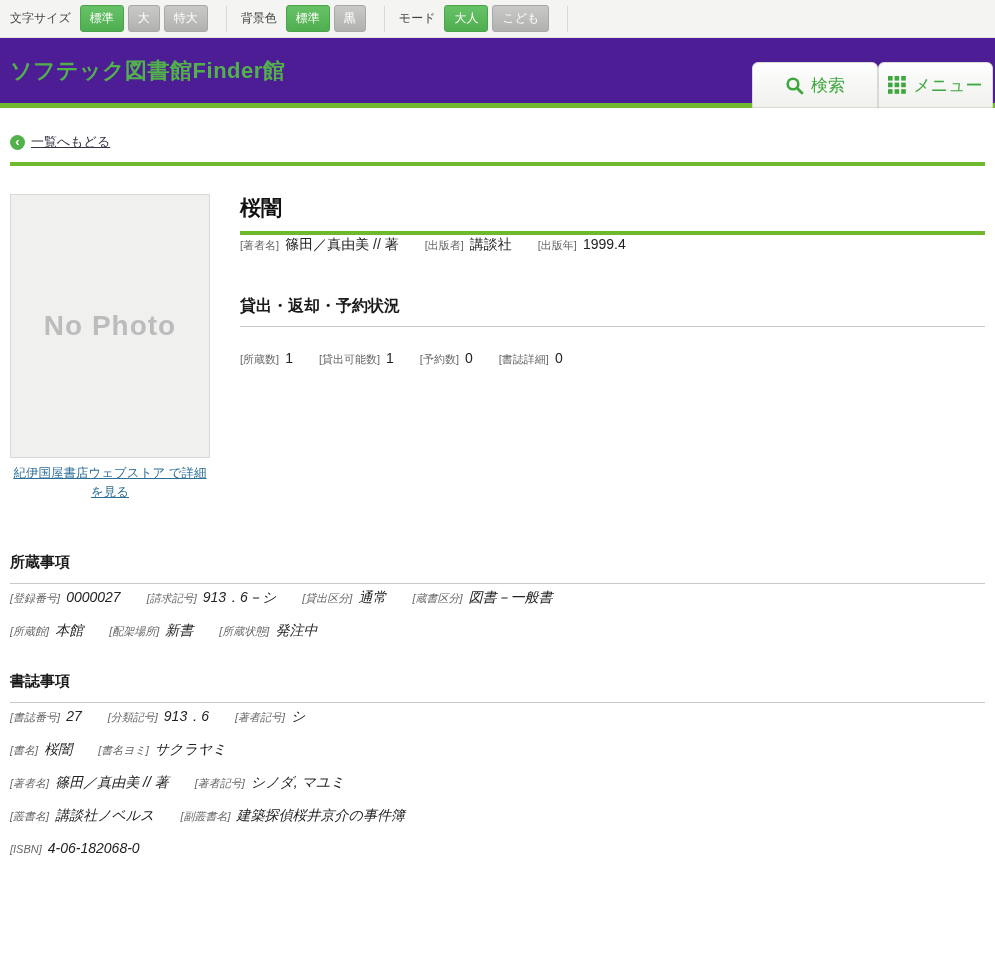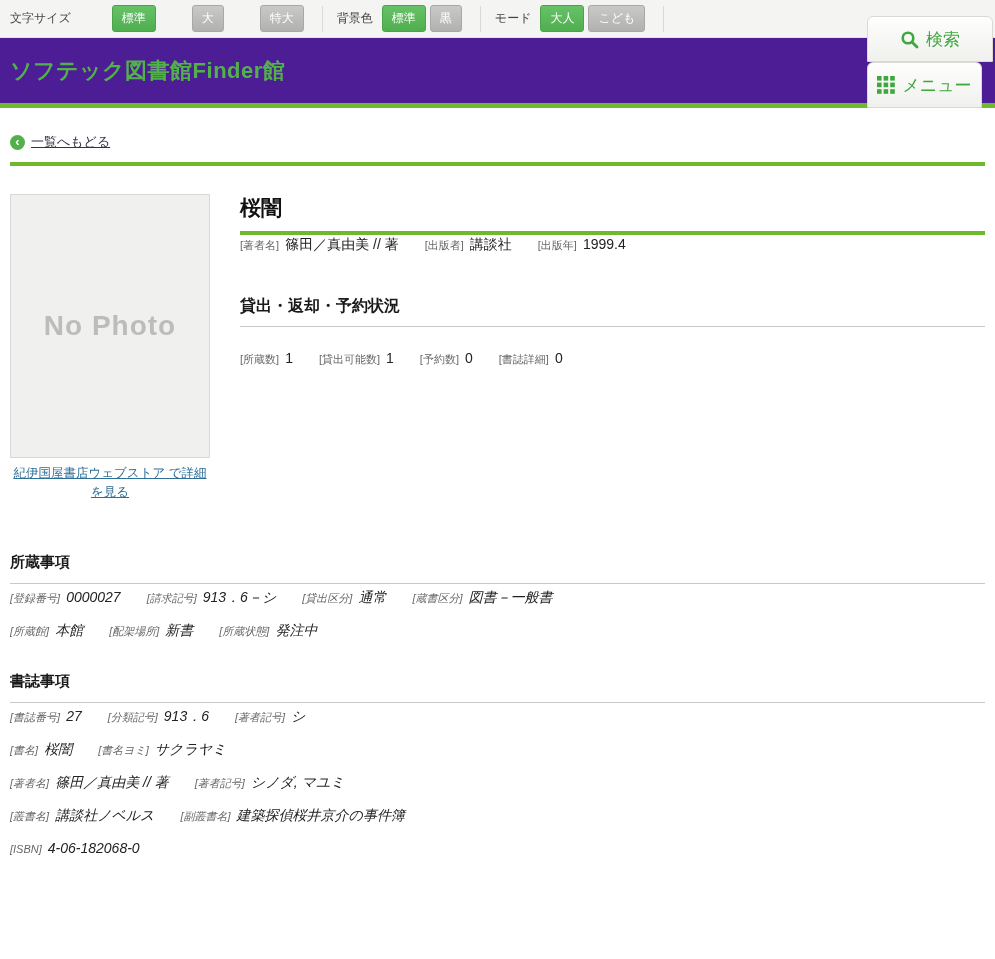--- a/index.html
+++ b/index.html
@@ -1,31 +1,31 @@
 <!DOCTYPE html>
 <html lang="ja"><head>
 <meta charset="utf-8">
 <style>
   * { margin:0; padding:0; box-sizing:border-box; }
   html,body { width:995px; background:#fff; font-family:"Liberation Sans","DejaVu Sans",sans-serif; color:#222; }
 
   
   .toolbar { height:38px; background:#f4f4f2; border-bottom:1px solid #e3e3e0; display:flex; align-items:center; padding-left:10px; }
   .tb-group { display:flex; align-items:center; height:26px; padding:0 14px; border-right:1px solid #d9d9d6; }
-  .tb-group:first-child { padding-left:0;gap:32px; }
+  .tb-group:first-child { padding-left:0; }
   .tb-label { font-size:12px; color:#444; margin-right:9px; white-space:nowrap; }
   .tb-btn { display:inline-block; font-size:12px; padding:4px 9px; margin-right:4px; border-radius:3px; color:#fff; cursor:pointer; white-space:nowrap; }
   .tb-btn.on  { background:linear-gradient(#67c267,#4fae4f); border:1px solid #49a449; }
   .tb-btn.off { background:linear-gradient(#c9c9c7,#b1b1af); border:1px solid #a8a8a6; }
 
   
   .siteheader { position:relative; height:65px; background:#4c1d95; }
   .site-title { position:absolute; left:10px; top:18px; font-size:22px; font-weight:bold; color:#53b14c; letter-spacing:0.5px; }
   .green-bar { height:5px; background:#6eb92d; }
-  .header-tabs { position:absolute; right:2px; bottom:-5px; display:flex; z-index:2;flex-direction:column; }
+  .header-tabs { position:absolute; right:2px; bottom:-5px; display:flex; z-index:2; }
   .h-tab { display:flex; align-items:center; justify-content:center; gap:7px; height:46px; border:1px solid #d9d9d6; border-radius:6px 6px 0 0; background:linear-gradient(#fefefe,#f0f0ed); color:#3ea83e; font-size:17px; cursor:pointer; }
   .h-tab.search { width:126px; }
   .h-tab.menu   { width:115px;align-items:center; }
 
   
   .main { padding:0 10px; }
 
   .backlink-row { margin-top:25px; display:flex; align-items:center; gap:6px; }
   .back-circle { width:15px; height:15px; border-radius:50%; background:#53b14c; color:#fff; font-size:13px; line-height:13px; font-weight:bold; text-align:center; flex:none; }
   .backlink { font-size:13px; color:#333347; text-decoration:underline; cursor:pointer; }

